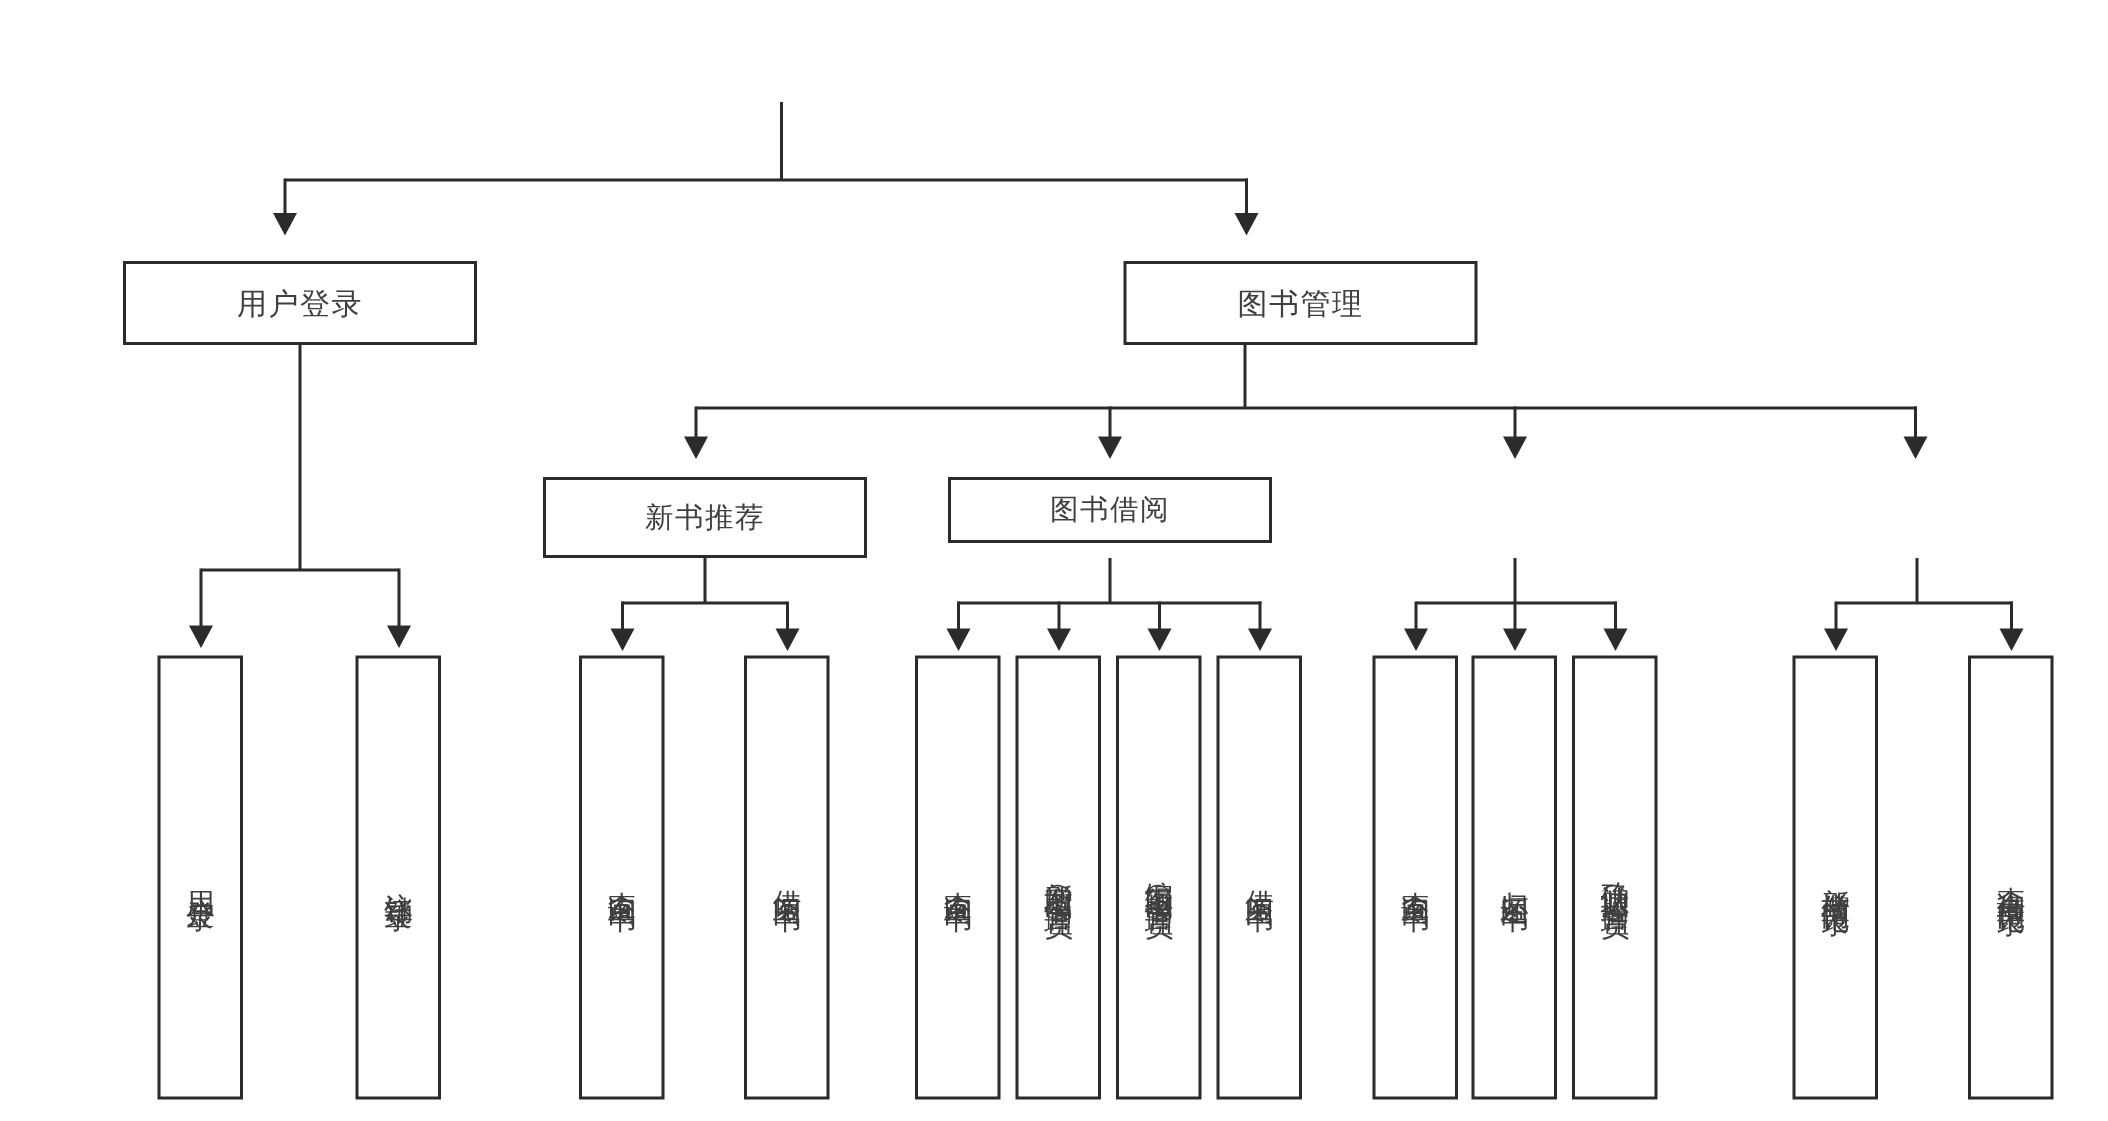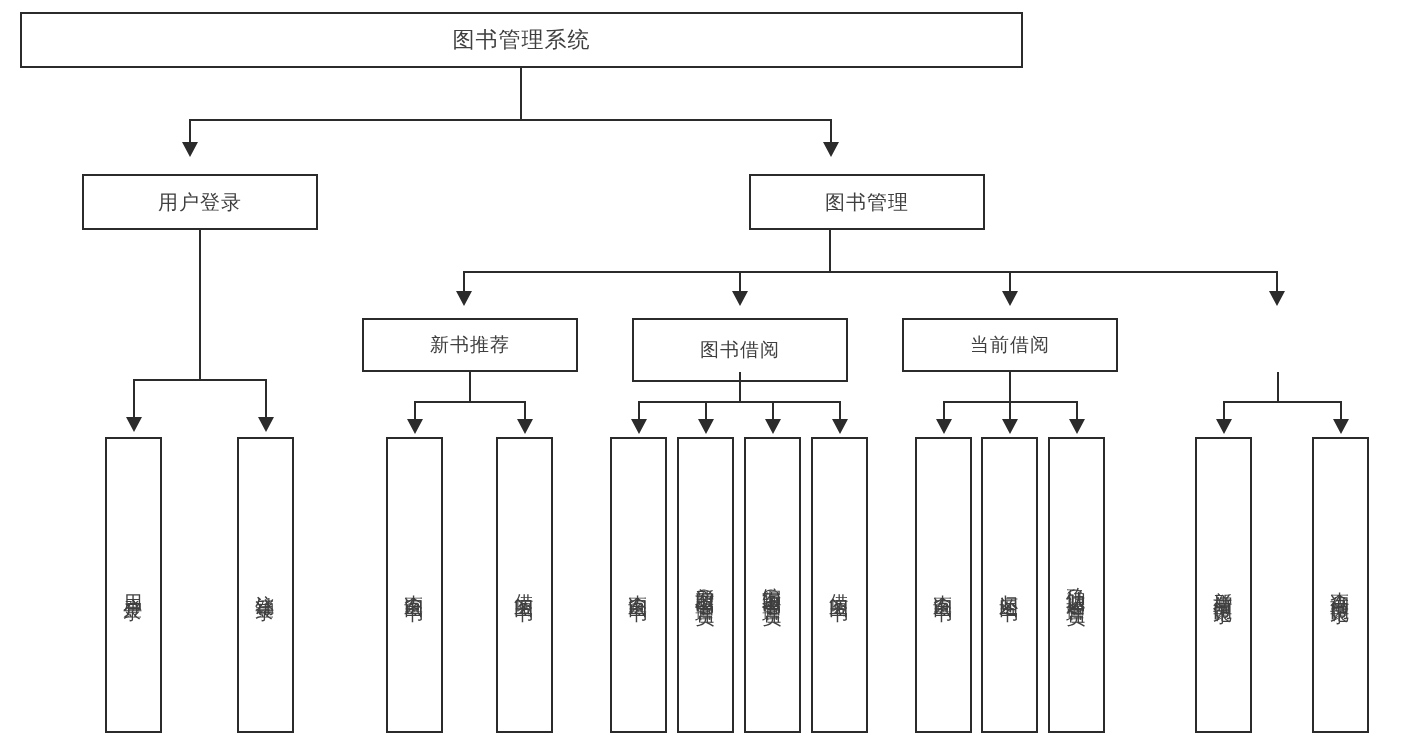--- a/index.html
+++ b/index.html
@@ -79,23 +79,20 @@
     white-space:nowrap;
     letter-spacing:0.5px;
     pointer-events:none;
   }
 </style>
 </head>
 <body>
 
 <div id="canvas">
 
-  <div class="node root" style="left:20px;top:12px;width:1003px;height:56px;">
-    <span>图书管理系统</span>
-  </div>
 
   <div class="edge vline" style="left:520px;top:68px;width:2px;height:52px;"></div>
 
   <div class="edge hline" style="left:190px;top:119px;width:642px;height:2px;"></div>
 
   <div class="edge vline" style="left:189px;top:119px;width:2px;height:25px;"></div>
   <div class="arrow" style="left:182px;top:142px;"></div>
 
   <div class="edge vline" style="left:830px;top:119px;width:2px;height:25px;"></div>
   <div class="arrow" style="left:823px;top:142px;"></div>
@@ -126,25 +123,22 @@
 
   <div class="edge vline" style="left:1009px;top:271px;width:2px;height:22px;"></div>
   <div class="arrow" style="left:1002px;top:291px;"></div>
 
   <div class="edge vline" style="left:1276px;top:271px;width:2px;height:22px;"></div>
   <div class="arrow" style="left:1269px;top:291px;"></div>
 
   <div class="node lvl2" style="left:362px;top:318px;width:216px;height:54px;">
     <span>新书推荐</span>
   </div>
-  <div class="node lvl2" style="left:632px;top:318px;width:216px;height:64px;">
+  <div class="node lvl2" style="left:632px;top:318px;width:216px;height:44px;">
     <span>图书借阅</span>
-  </div>
-  <div class="node lvl2" style="left:902px;top:318px;width:216px;height:54px;">
-    <span>当前借阅</span>
   </div>
 
   <div class="edge vline" style="left:469px;top:372px;width:2px;height:30px;"></div>
   <div class="edge hline" style="left:415px;top:401px;width:110px;height:2px;"></div>
   <div class="edge vline" style="left:414px;top:401px;width:2px;height:20px;"></div>
   <div class="arrow" style="left:407px;top:419px;"></div>
   <div class="edge vline" style="left:524px;top:401px;width:2px;height:20px;"></div>
   <div class="arrow" style="left:517px;top:419px;"></div>
 
   <div class="edge vline" style="left:739px;top:372px;width:2px;height:30px;"></div>

